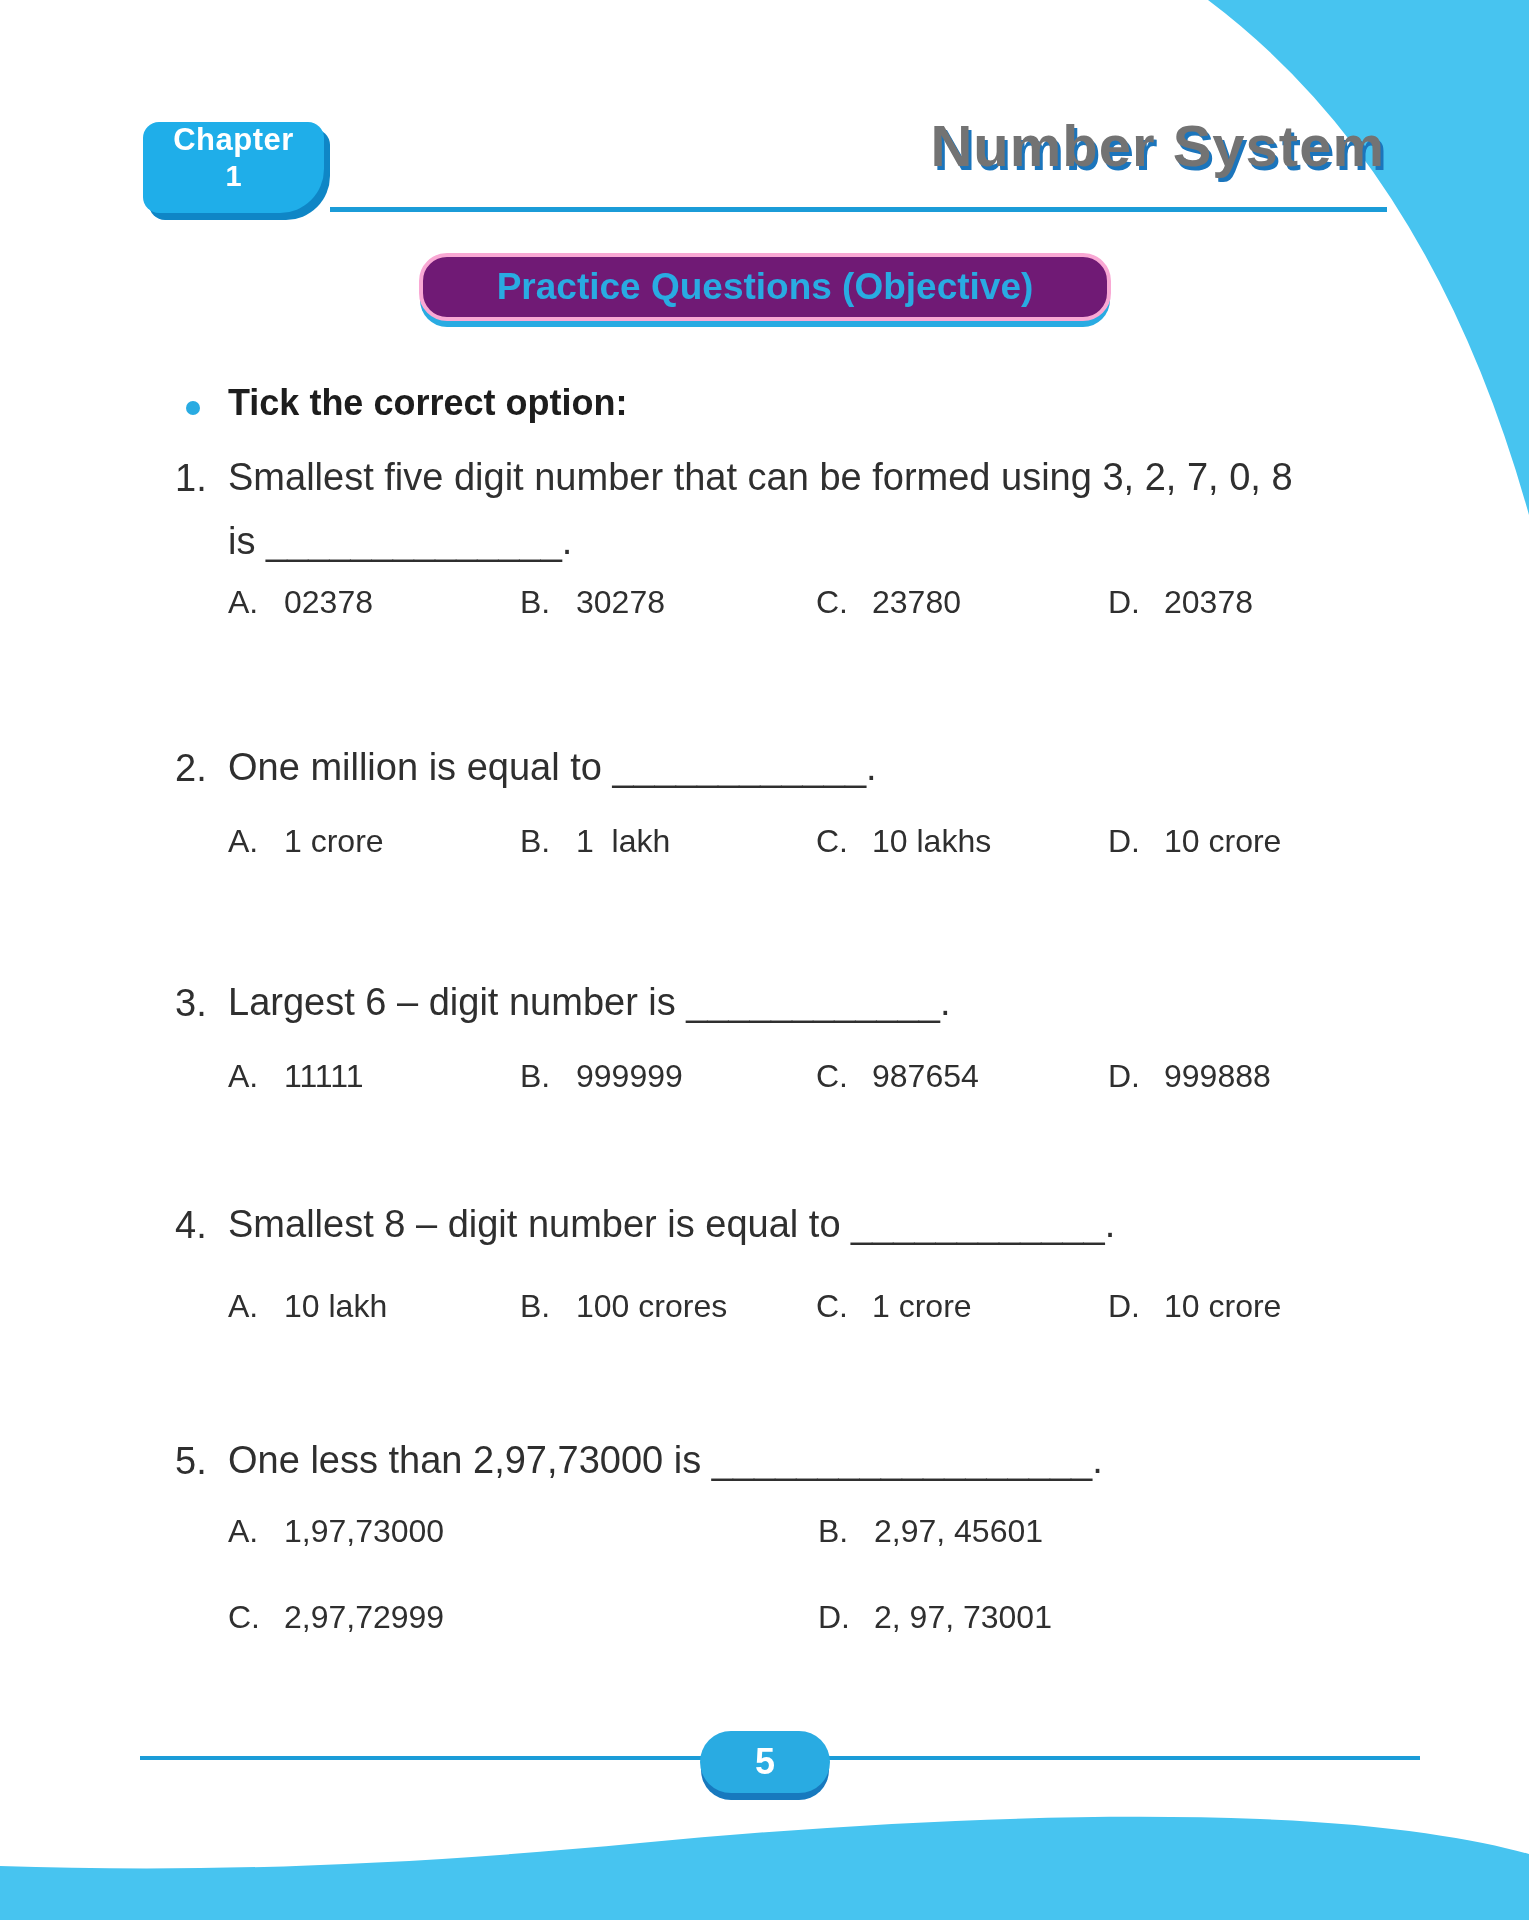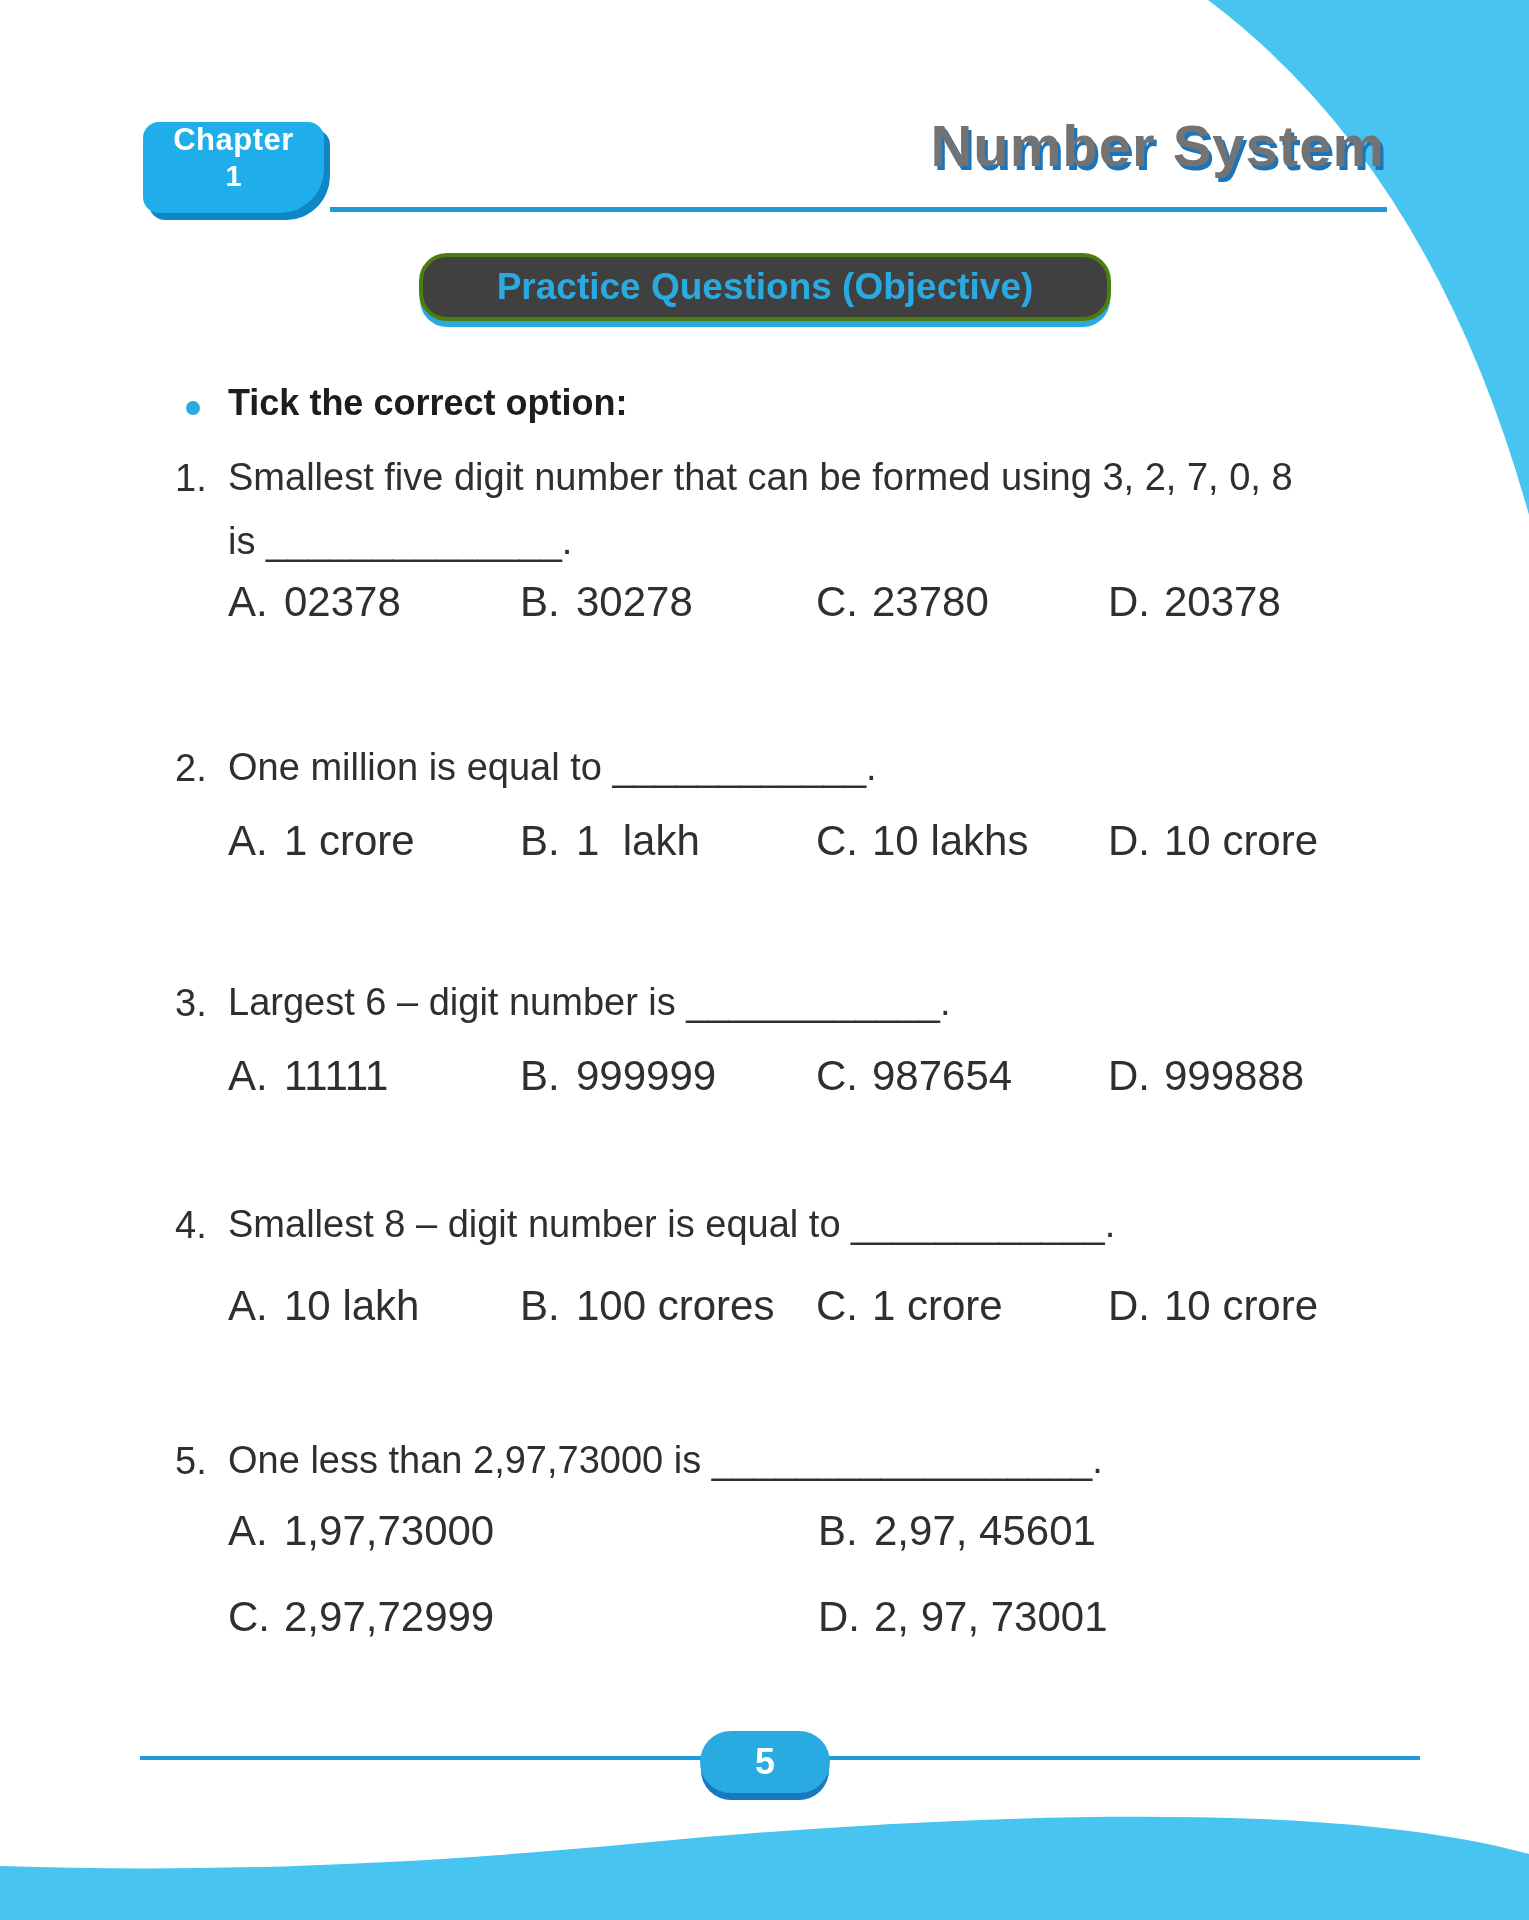--- a/index.html
+++ b/index.html
@@ -26,41 +26,41 @@
     color:#737373; text-shadow:3px 4px 0 #1B75BC;
   }
   .title-rule {
     position:absolute; left:330px; top:207px; width:1057px; height:5px;
     background:#1B9CD8;
   }
 
   
   .section-box {
     position:absolute; left:419px; top:253px; width:684px; height:60px;
-    border:4px solid #4d7c0f; border-radius:28px; box-shadow:0 7px 0 -1px #29ABE2;
-    display:flex; align-items:center; justify-content:center; background:#404040;
+    border:4px solid #f9a8d4; border-radius:28px; box-shadow:0 7px 0 -1px #29ABE2;
+    display:flex; align-items:center; justify-content:center; background:#701a75;
   }
   .section-box span { font-size:37px; font-weight:bold; color:#29ABE2; }
 
   
   .instruction { position:absolute; left:186px; top:382px; display:flex; }
   .bullet {
     width:14px; height:14px; border-radius:50%; background:#29ABE2;
     margin-top:19px; flex:0 0 auto;
   }
   .instruction-text {
     margin-left:28px; font-size:36px; font-weight:bold; color:#1d1d1d;
   }
 
   
   .question { position:absolute; left:175px; width:1215px; display:flex; color:#2f2f2f; }
   .q-num { width:53px; font-size:38px; line-height:66px; flex:0 0 auto; }
   .q-body { flex:1; }
   .q-text { font-size:38px; line-height:64px; white-space:pre-wrap; }
-  .options { display:grid; font-size:42px; line-height:50px; }
+  .options { display:grid; font-size:32px; line-height:50px; }
   .cols4 { grid-template-columns:292px 296px 292px auto; }
   .cols2 { grid-template-columns:590px auto; row-gap:36px; }
   .opt-letter { display:inline-block; min-width:42px; margin-right:14px; }
   .opt-value { white-space:pre; }
 
   
   .footer-line {
     position:absolute; left:140px; top:1756px; width:1280px; height:4px;
     background:#1B9CD8;
   }

